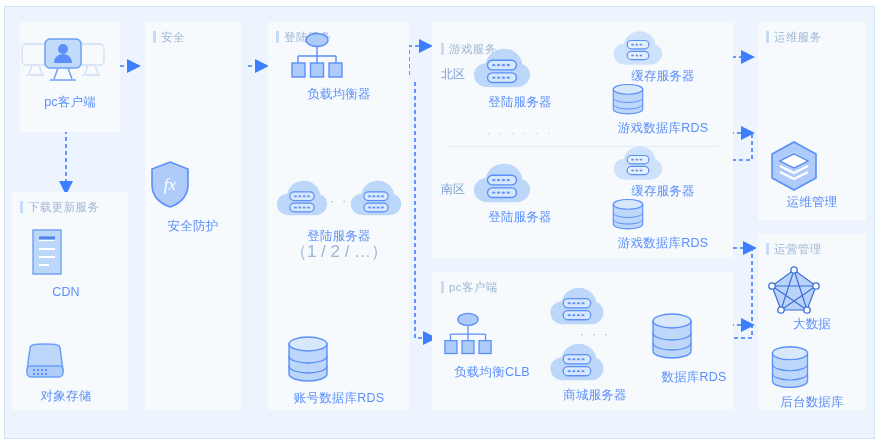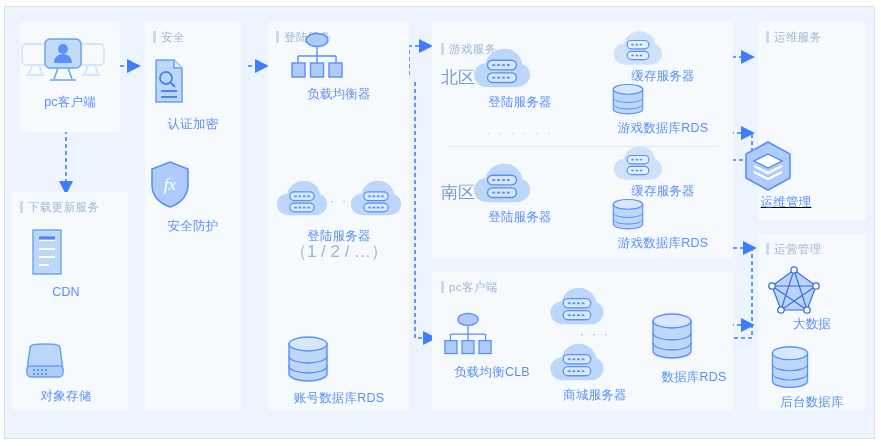--- a/index.html
+++ b/index.html
@@ -57,21 +57,21 @@
     letter-spacing: .2px;
   }
   .node-sublabel {
     font-size: 17px;
     color: #9fb6d4;
     white-space: nowrap;
     line-height: 15px;
   }
   .zone-label {
     position: absolute;
-    font-size: 17px;
+    font-size: 12px;
     color: #7a9bd0;
     white-space: nowrap;
   }
   .icon-wrap {
     display: block;
     margin: 0 auto;
     line-height: 0;
   }
   .dots-h {
     position: absolute;
@@ -223,32 +223,20 @@
           <rect x="13" y="31" width="2" height="2"></rect>
             <rect x="17" y="31" width="2" height="2"></rect>
           <rect x="21" y="31" width="2" height="2"></rect>
             <rect x="25" y="31" width="2" height="2"></rect>
         </g>
       </svg>
     </span>
     <div class="node-label" style="margin-top:4px">对象存储</div>
   </div>
 
-  <div class="node" style="left:148px;top:58px;width:90px;">
-    <span class="icon-wrap">
-      <svg width="42" height="50" viewBox="0 0 42 50">
-        <path d="M8 2 h18 l8 8 v34 h-26 z" fill="#bcd7fa" stroke="#6ca1f5" stroke-width="1.5"></path>
-        <path d="M26 2 v8 h8" fill="#ddeafd" stroke="#6ca1f5" stroke-width="1.5"></path>
-        <circle cx="18" cy="20" r="6" fill="none" stroke="#4b86ef" stroke-width="1.8"></circle>
-        <path d="M22.5 24.5 L27 29" stroke="#4b86ef" stroke-width="2" fill="none"></path>
-        <path d="M13 33 h16 M13 39 h16" stroke="#4b86ef" stroke-width="1.8" fill="none"></path>
-      </svg>
-    </span>
-    <div class="node-label" style="margin-top:8px">认证加密</div>
-  </div>
 
   <div class="node" style="left:148px;top:160px;width:90px;">
     <span class="icon-wrap">
       <svg width="44" height="50" viewBox="0 0 44 50">
         <path d="M22 2 L40 9 v16 c0 12-9 19-18 22 C13 44 4 37 4 25 V9 z" fill="#aecbfa" stroke="#5b8ff9" stroke-width="1.6"></path>
         <text x="22" y="30" font-family="Liberation Serif, serif" font-style="italic" font-size="17" fill="#ffffff" text-anchor="middle">fx</text>
       </svg>
     </span>
     <div class="node-label" style="margin-top:8px">安全防护</div>
   </div>
@@ -486,21 +474,21 @@
         <path d="M5 10 v30 c0 4 9 7 19 7 s19-3 19-7 V10 z" fill="#bcd7fa" stroke="#5b8ff9" stroke-width="1.4"></path>
         <ellipse cx="24" cy="10" rx="19" ry="7" fill="#d7e7fc" stroke="#5b8ff9" stroke-width="1.4"></ellipse>
         <path d="M5 22 c0 4 9 7 19 7 s19-3 19-7" fill="none" stroke="#5b8ff9" stroke-width="1.3"></path>
         <path d="M5 32 c0 4 9 7 19 7 s19-3 19-7" fill="none" stroke="#5b8ff9" stroke-width="1.3"></path>
       </svg>
     </span>
     <div class="node-label" style="margin-top:6px">数据库RDS</div>
   </div>
 
 
-  <div class="node" style="left:740px;top:140px;width:92px;text-decoration:underline;">
+  <div class="node" style="left:766px;top:140px;width:92px;">
     <span class="icon-wrap">
       <svg width="56" height="52" viewBox="0 0 56 52">
         <path d="M28 2 L50 14 V38 L28 50 L6 38 V14 z" fill="#aecbfa" stroke="#5b8ff9" stroke-width="1.6"></path>
         <path d="M28 14 L42 21 L28 28 L14 21 z" fill="#ffffff" stroke="#4b86ef" stroke-width="1.3"></path>
         <path d="M14 26 L28 33 L42 26" fill="none" stroke="#ffffff" stroke-width="2.4"></path>
         <path d="M14 32 L28 39 L42 32" fill="none" stroke="#ffffff" stroke-width="2.4"></path>
       </svg>
     </span>
     <div class="node-label" style="margin-top:2px">运维管理</div>
   </div>

